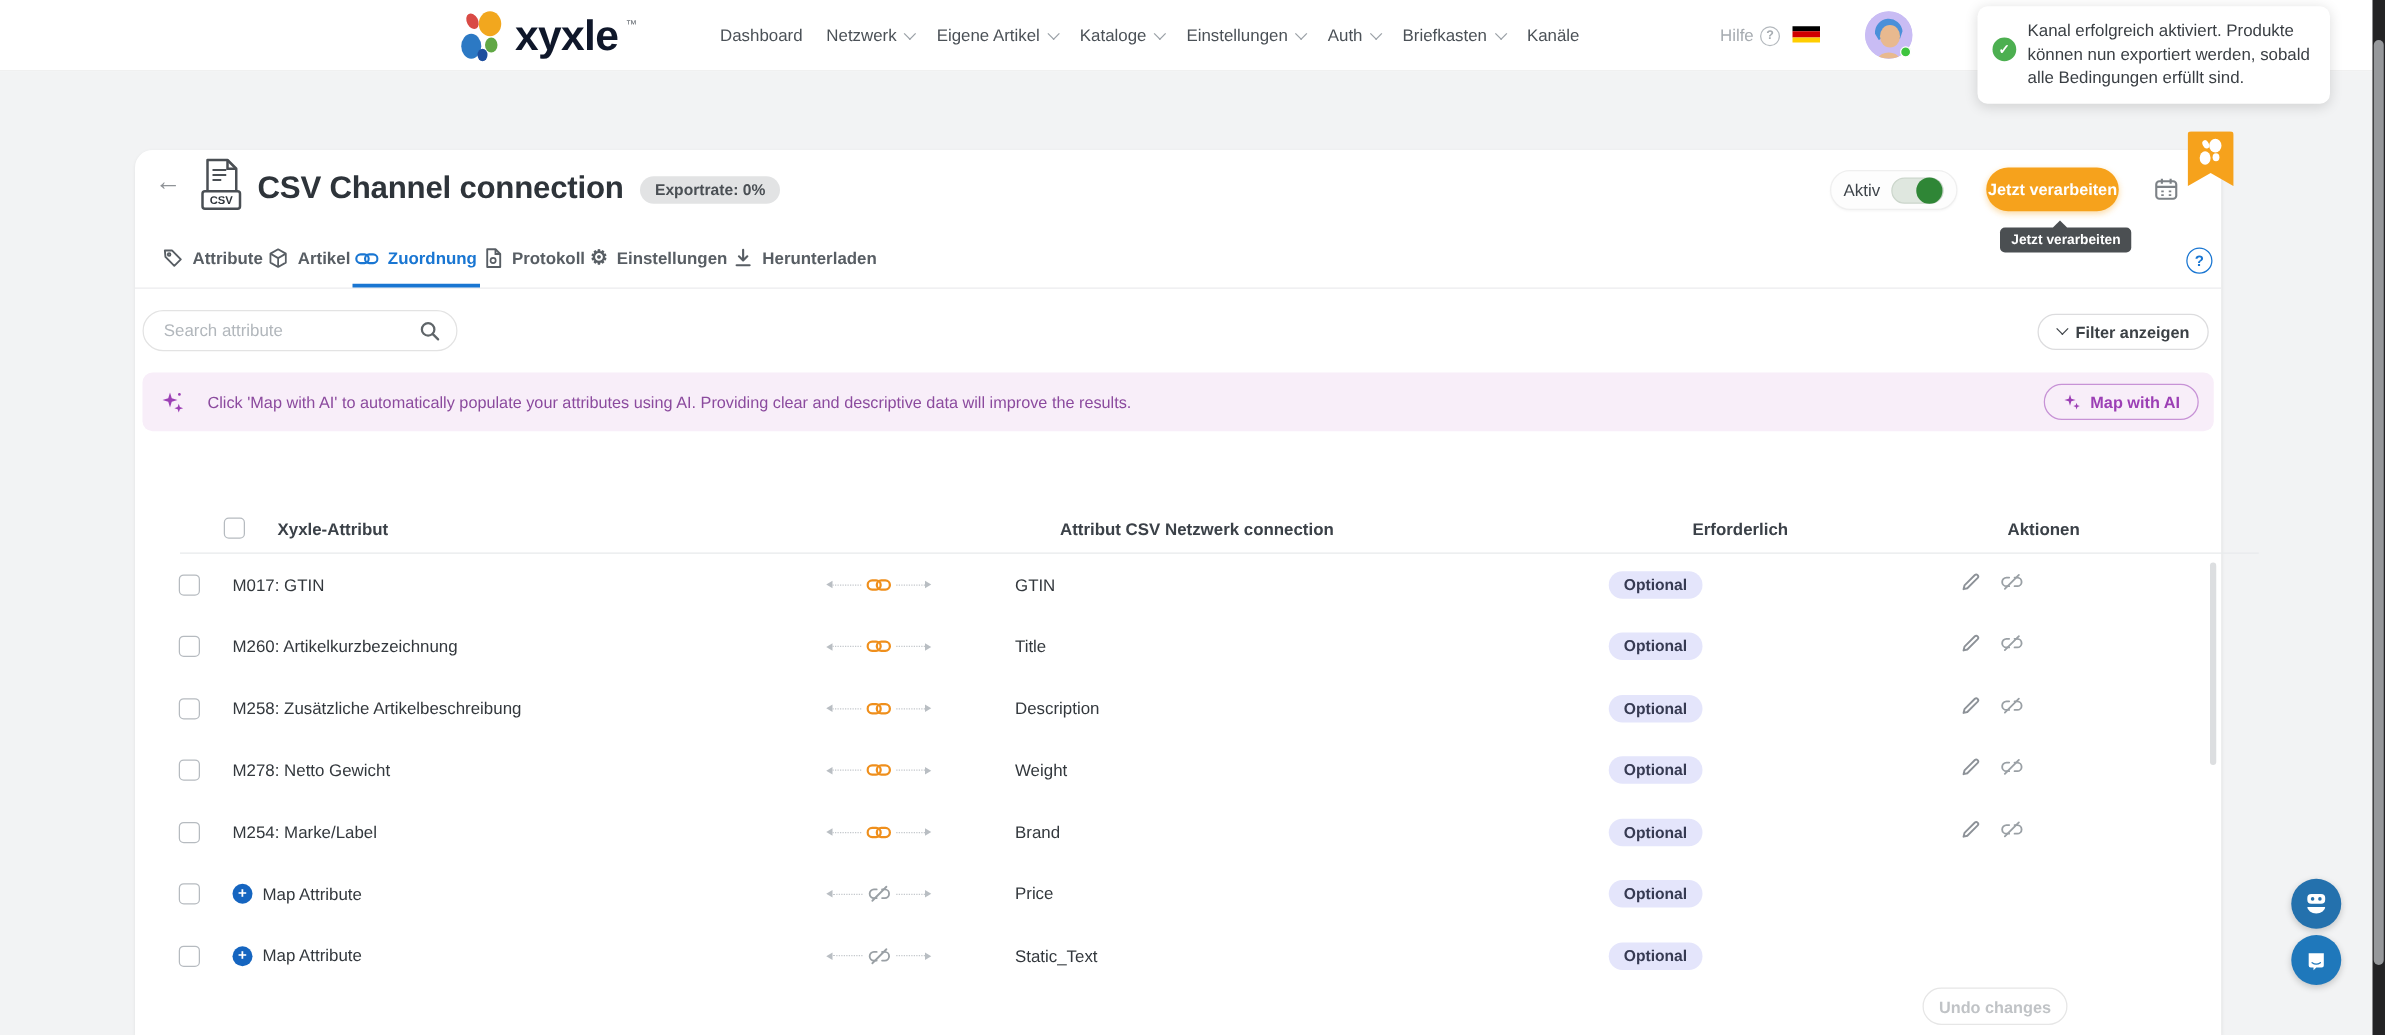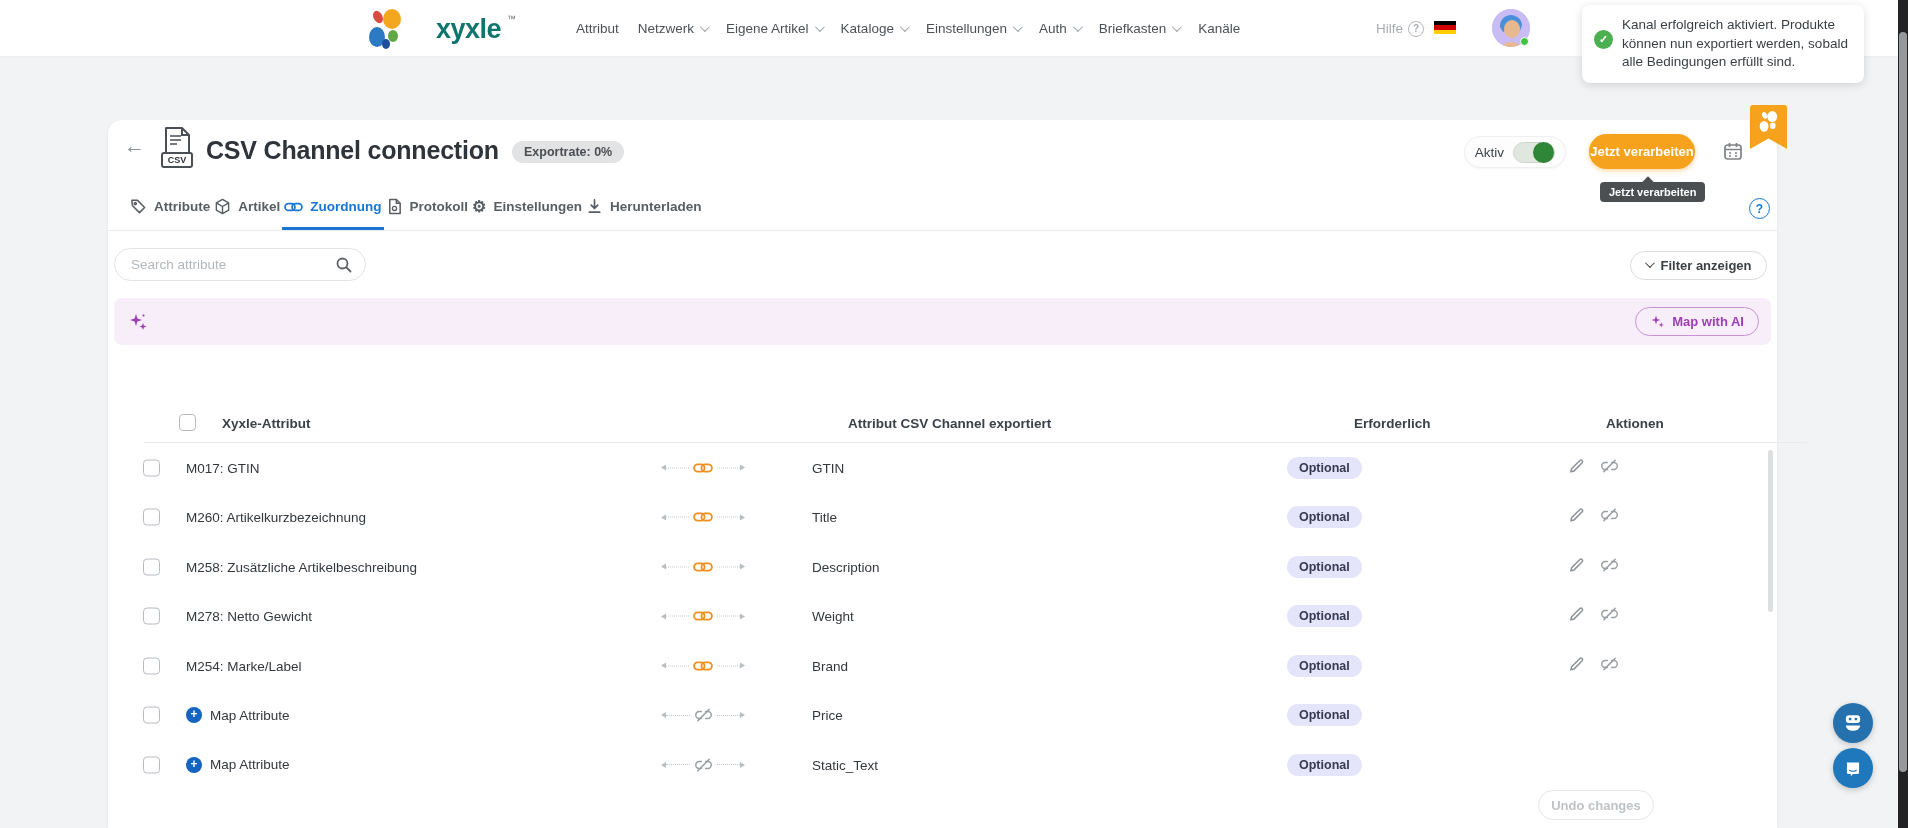--- a/index.html
+++ b/index.html
@@ -2,21 +2,21 @@
 <html><head>
 <meta charset="utf-8">
 <style>
   * { margin:0; padding:0; box-sizing:border-box; }
   html,body { width:1908px; height:828px; overflow:hidden; }
   body { font-family:"Liberation Sans", sans-serif; background:#f2f3f4; position:relative; color:#33383d; }
 
   
   .topbar { position:absolute; left:0; top:0; width:1898px; height:57px; background:#fff; border-bottom:1px solid #f0f0f0; z-index:5; }
   .logo { position:absolute; left:366px; top:7px; display:flex; align-items:center; gap:6px; }
-  .logo-word { font-size:27px; font-weight:700; color:#0f766e; letter-spacing:-0.5px;margin-left:24px; }
+  .logo-word { font-size:34px; font-weight:700; color:#0f172a; letter-spacing:-0.5px; }
   .logo-tm { font-size:9px; color:#6b7177; vertical-align:top; position:relative; top:-10px; }
   .mainnav { position:absolute; left:576px; top:0; height:57px; display:flex; align-items:center; gap:19px; }
   .nav-item { display:flex; align-items:center; gap:6px; font-size:13.5px; color:#4b5157; cursor:pointer; white-space:nowrap; }
   .chev { width:7px; height:7px; border-right:1.5px solid #9aa0a6; border-bottom:1.5px solid #9aa0a6; transform:rotate(45deg) translateY(-2px); display:inline-block; }
   .help-wrap { position:absolute; left:1376px; top:0; height:57px; display:flex; align-items:center; gap:5px; color:#a7acb1; font-size:13.5px; }
   .help-circ { width:16px; height:16px; border:1.4px solid #b4b9be; border-radius:50%; font-size:10px; font-weight:700; color:#a7acb1; display:flex; align-items:center; justify-content:center; }
   .flag { position:absolute; left:1434px; top:21px; width:22px; height:13px; display:flex; flex-direction:column; cursor:pointer; }
   .flag span { flex:1; }
   .avatar { position:absolute; left:1492px; top:9px; width:38px; height:38px; border-radius:50%; background:#c9bcf4; overflow:hidden; cursor:pointer; }
   .avatar-dot { position:absolute; left:1520px; top:37px; width:9px; height:9px; background:#3ec43e; border:1.5px solid #fff; border-radius:50%; z-index:6; }
@@ -114,21 +114,21 @@
       <ellipse cx="26" cy="12" rx="9" ry="10" fill="#f2a71e"></ellipse>
       <ellipse cx="11" cy="30" rx="8" ry="10" fill="#2c79c4"></ellipse>
       <ellipse cx="27" cy="29" rx="5" ry="6" fill="#61a845"></ellipse>
       <ellipse cx="20" cy="37" rx="4" ry="5" fill="#1f4f9e"></ellipse>
     </svg>
     <span class="logo-word">xyxle</span>
     <span class="logo-tm">™</span>
   </div>
   <nav class="mainnav">
     <span class="nav-item">
-        <span>Attribut</span>
+        <span>Dashboard</span>
       </span>
     <span class="nav-item">
         <span>Netzwerk</span>
         <span class="chev"></span>
       </span>
     <span class="nav-item">
         <span>Eigene Artikel</span>
         <span class="chev"></span>
       </span>
     <span class="nav-item">
@@ -271,33 +271,34 @@
     <span class="chev"></span>
     <span>Filter anzeigen</span>
   </button>
 
   <div class="ai-banner">
     <svg width="20" height="20" viewBox="0 0 20 20" fill="#9c3fb5">
       <path d="M8 2 l1.4 4.6 L14 8 l-4.6 1.4 L8 14 l-1.4 -4.6 L2 8 l4.6 -1.4 Z"></path>
       <path d="M15 11 l0.9 2.6 2.6 0.9 -2.6 0.9 L15 18 l-0.9 -2.6 -2.6 -0.9 2.6 -0.9 Z"></path>
       <circle cx="15.5" cy="3.5" r="1.1"></circle>
     </svg>
+    <span class="ai-msg">Click 'Map with AI' to automatically populate your attributes using AI. Providing clear and descriptive data will improve the results.</span>
     <button class="ai-btn">
       <svg width="15" height="15" viewBox="0 0 20 20" fill="#9c3fb5">
         <path d="M8 2 l1.4 4.6 L14 8 l-4.6 1.4 L8 14 l-1.4 -4.6 L2 8 l4.6 -1.4 Z"></path>
         <path d="M15 11 l0.9 2.6 2.6 0.9 -2.6 0.9 L15 18 l-0.9 -2.6 -2.6 -0.9 2.6 -0.9 Z"></path>
       </svg>
       <span>Map with AI</span>
     </button>
   </div>
 
   <div class="table-head">
     <span class="checkbox th-check" style="top:4px"></span>
     <span class="col-name">Xyxle-Attribut</span>
-    <span class="col-csv">Attribut CSV Channel exportiert</span>
+    <span class="col-csv">Attribut CSV Netzwerk connection</span>
     <span class="col-req">Erforderlich</span>
     <span class="col-act">Aktionen</span>
   </div>
 
   <div class="rows">
 
     <div class="row">
       <span class="checkbox"></span>
       <span class="row-name">M017: GTIN</span>
       <span class="connector">

